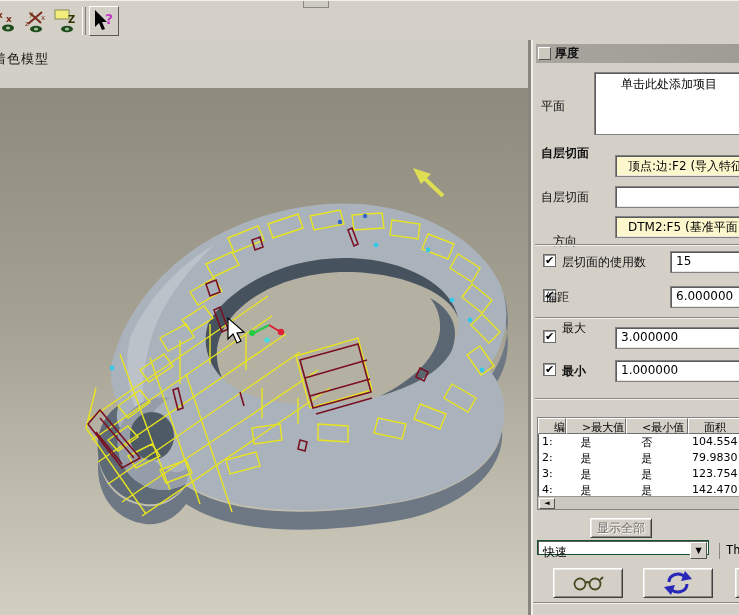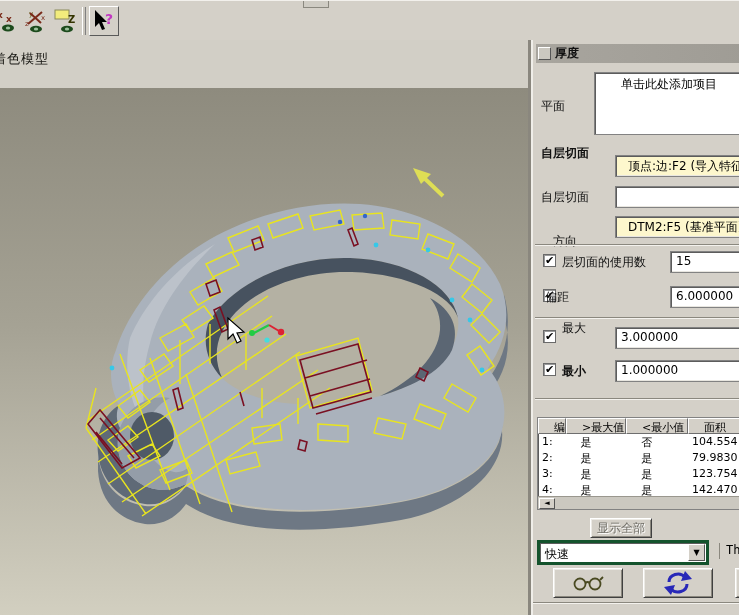--- a/index.html
+++ b/index.html
@@ -57,22 +57,22 @@
   .trow .c1, .trow .c2 { padding-left:16px; }
   #tbl-scroll { position:absolute; left:0; bottom:0; width:100%; height:13px; background:#cbc8c0; border-top:1px solid #9a978e; }
   #tbl-scroll .sb-btn { position:absolute; left:1px; top:1px; width:16px; height:11px; background:#d4d0c8;
                         border:1px solid; border-color:#fff #555 #555 #fff; font-size:7px; line-height:9px; text-align:center; }
 
   .btn { background:#d4d0c8; border:1px solid; border-color:#fff #404040 #404040 #fff;
          box-shadow:inset 1px 1px 0 #eceae5, inset -1px -1px 0 #8a877e;
          display:flex; align-items:center; justify-content:center; font-size:12px; }
   .btn.disabled { color:#6f6d66; text-shadow:1px 1px 0 #ffffff; }
 
-  #combo { left:4px; top:500px; width:172px; height:25px; background:#fff;
-           border:3px solid #14532d; box-shadow:inset 1px 1px 0 #5c5c5c; }
+  #combo { left:4px; top:500px; width:172px; height:15px; background:#fff;
+           border:1px solid #14532d; box-shadow:inset 1px 1px 0 #5c5c5c; }
   #combo .val { position:absolute; left:5px; top:3px; font-size:12px; }
   #combo .arrow { position:absolute; right:1px; top:1px; width:17px; height:17px; background:#d4d0c8;
                   border:1px solid; border-color:#fff #555 #555 #fff; font-size:8px; text-align:center; line-height:16px; }
   #thi-label { left:186px; top:503px; font-family:"DejaVu Sans Mono","Liberation Mono",monospace; font-size:12px;
                border-left:1px solid #8b887f; padding-left:6px; height:16px; }
   #dlg-bottom-line { left:0px; top:562px; width:264px; }
 </style>
 </head>
 <body>
 

